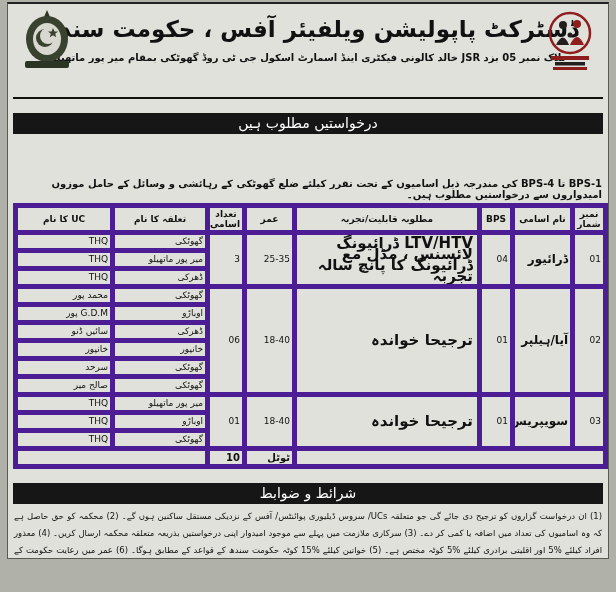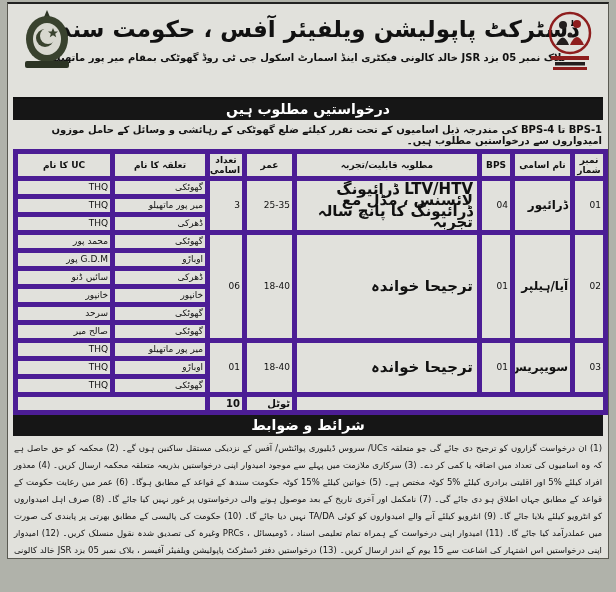--- a/index.html
+++ b/index.html
@@ -11,22 +11,22 @@
 
   
   .header { position:relative; height:95px; border-bottom:2px solid #111; }
   .logo { position:absolute; top:5px; }
   .logo.left { left:6px; }
   .logo.right { right:6px; }
   .title { direction:rtl; text-align:center; font-size:23px; font-weight:bold; padding-top:12px; }
   .address { direction:rtl; text-align:center; font-size:10px; font-weight:bold; margin-top:10px; }
 
   .banner { background:#161616; color:#fff; direction:rtl; text-align:center; font-size:14px;
-            font-weight:bold; height:21px; line-height:21px; margin-top:0; }
-  .intro { direction:rtl; font-size:10px; font-weight:bold; padding:4px 1px 3px; }
+            font-weight:normal; height:21px; line-height:21px; margin-top:14px; }
+  .intro { direction:rtl; font-size:10px; font-weight:bold; padding:4px 1px 3px;margin-top:40px; }
 
   
   table { width:100%; border-collapse:collapse; direction:rtl; table-layout:fixed; }
   th, td { border:5px solid #4c1d95; vertical-align:middle; font-size:9px;
            padding:1px 2px; overflow:hidden; }
   th { height:24px; font-weight:bold; line-height:10px; }
   tbody td { height:15px; line-height:11px; }
   td.post { font-weight:bold; font-size:12px; }
   td.qual { font-size:15px; font-weight:bold; padding:2px 4px; }
   .total-row td { font-weight:bold; font-size:10px; height:16px; }

